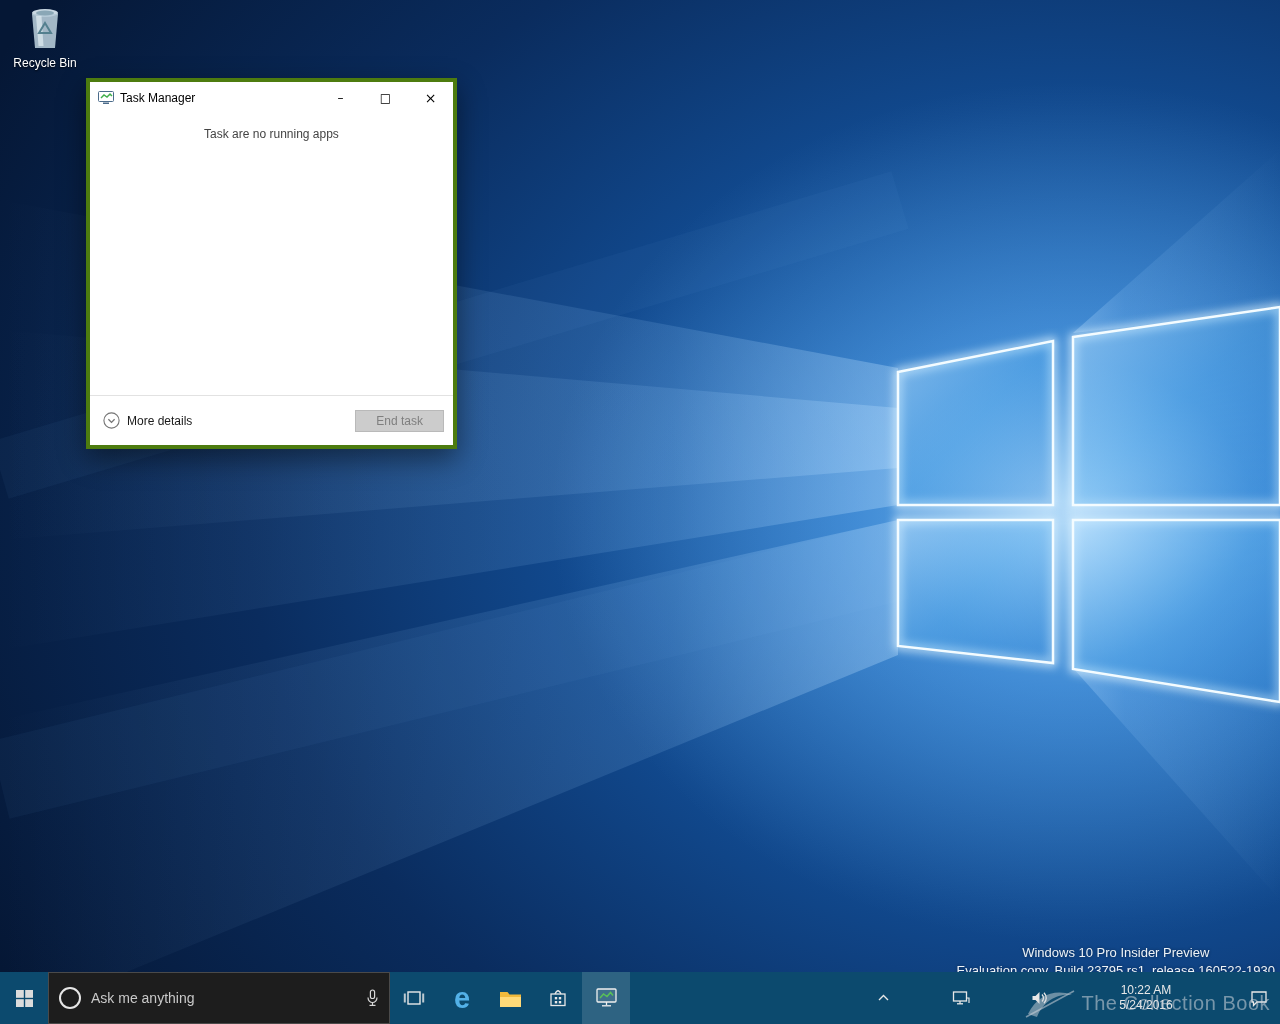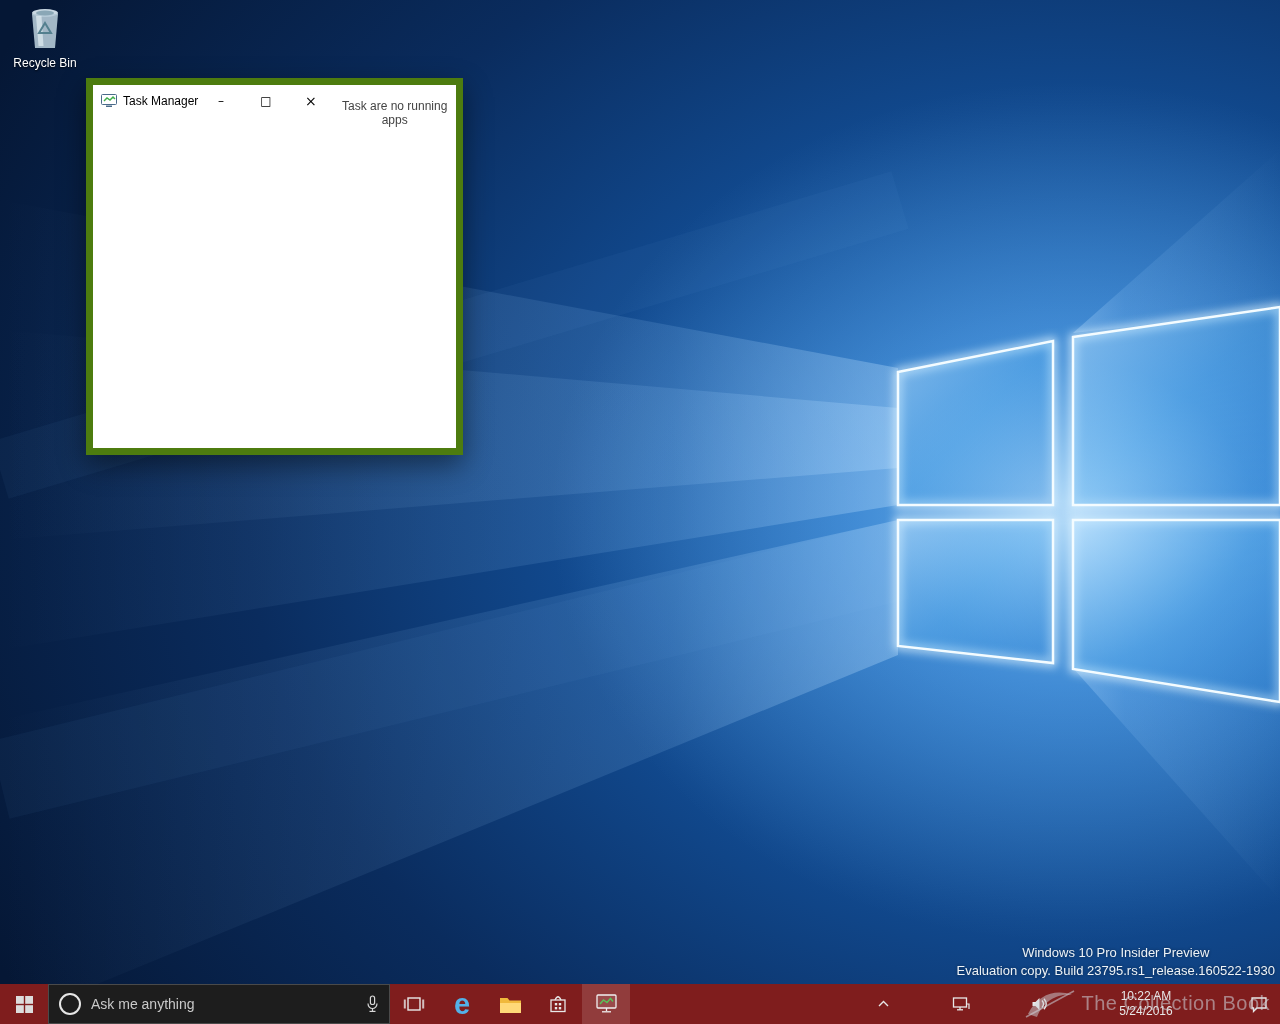--- a/index.html
+++ b/index.html
@@ -18,40 +18,40 @@
   .build-watermark{position:absolute;right:5px;bottom:44px;text-align:center;
     color:#eef3f7;font-size:13px;line-height:18px;text-shadow:0 0 3px rgba(0,0,0,.45);}
 
   
   .collection-watermark{position:absolute;right:10px;bottom:4px;z-index:60;
     display:flex;align-items:center;gap:6px;pointer-events:none;
     color:rgba(208,214,220,0.55);font-size:20px;letter-spacing:.5px;}
 
   
   .tm-window{position:absolute;left:86px;top:78px;width:363px;height:363px;z-index:10;
-    background:#fff;border:7px solid #4d7c0f;box-shadow:0 10px 26px rgba(0,0,0,.45);
-    display:flex;flex-direction:row;font-size:12px;color:#000;}
+    background:#fff;border:4px solid #4d7c0f;box-shadow:0 10px 26px rgba(0,0,0,.45);
+    display:flex;flex-direction:column;font-size:12px;color:#000;}
   .tm-titlebar{height:31px;display:flex;align-items:center;flex:0 0 auto;}
   .tm-titlebar .app-icon{margin:0 6px 0 8px;display:flex;}
   .tm-title{flex:1;font-size:12px;color:#000;}
   .tm-ctrl{width:45px;height:30px;border:none;background:transparent;font-size:12px;
     color:#000;display:flex;align-items:center;justify-content:center;cursor:default;
     font-family:"DejaVu Sans",sans-serif;}
   .tm-ctrl.close{font-size:14px;}
   .tm-body{flex:1;position:relative;}
   .tm-empty{position:absolute;top:14px;left:0;right:0;text-align:center;color:#444;font-size:12px;}
   .tm-footer{flex:0 0 49px;border-top:1px solid #e2e2e2;display:flex;align-items:center;
     padding:0 9px;}
   .more-details{display:flex;align-items:center;gap:7px;background:none;border:none;
     font-size:12px;color:#1a1a1a;padding:2px 4px;cursor:default;font-family:inherit;}
   .end-task{margin-left:auto;background:#cccccc;border:1px solid #b9b9b9;color:#7f7f7f;
     font-size:12px;padding:3px 20px;font-family:inherit;}
 
   
-  .taskbar{position:absolute;left:0;bottom:0;width:1280px;height:40px;background:#7f1d1d;
+  .taskbar{position:absolute;left:0;bottom:0;width:1280px;height:52px;background:#0c4a6e;
     display:flex;align-items:stretch;z-index:40;color:#e8e8e8;}
   .tb-btn{width:48px;display:flex;align-items:center;justify-content:center;
     background:transparent;border:none;padding:0;cursor:default;}
   .tb-btn.active{background:rgba(255,255,255,0.14);}
   .search-box{width:342px;display:flex;align-items:center;gap:8px;padding:0 10px;
     background:#1d1d1d;border:1px solid #4a4a4a;box-sizing:border-box;}
   .cortana-ring{width:18px;height:18px;border:2px solid #e6e6e6;border-radius:50%;flex:0 0 auto;}
   .search-input{flex:1;background:transparent;border:none;outline:none;color:#d8d8d8;
     font-size:14px;font-family:inherit;}
   .search-input::placeholder{color:#c9c9c9;opacity:1;}
@@ -145,20 +145,30 @@
         </svg>
       </span>
       <span class="tm-title">Task Manager</span>
       <button class="tm-ctrl">–</button>
       <button class="tm-ctrl">□</button>
       <button class="tm-ctrl close">×</button>
     </div>
     <div class="tm-body">
       <div class="tm-empty">Task are no running apps</div>
     </div>
+    <div class="tm-footer">
+      <button class="more-details">
+        <svg width="17" height="17" viewBox="0 0 17 17">
+          <circle cx="8.5" cy="8.5" r="7.6" fill="none" stroke="#757575" stroke-width="1.1"></circle>
+          <polyline points="5.4,7.3 8.5,10.4 11.6,7.3" fill="none" stroke="#757575" stroke-width="1.3"></polyline>
+        </svg>
+        <span>More details</span>
+      </button>
+      <button class="end-task">End task</button>
+    </div>
   </div>
 
   <div class="build-watermark">
     <div>Windows 10 Pro Insider Preview</div>
     <div>Evaluation copy. Build 23795.rs1_release.160522-1930</div>
   </div>
 
   <div class="collection-watermark">
     <svg width="52" height="34" viewBox="0 0 52 34">
       <path d="M4,28 C14,8 32,3 48,9 C36,7 20,13 13,31 Z" fill="rgba(205,212,218,0.5)"></path>

